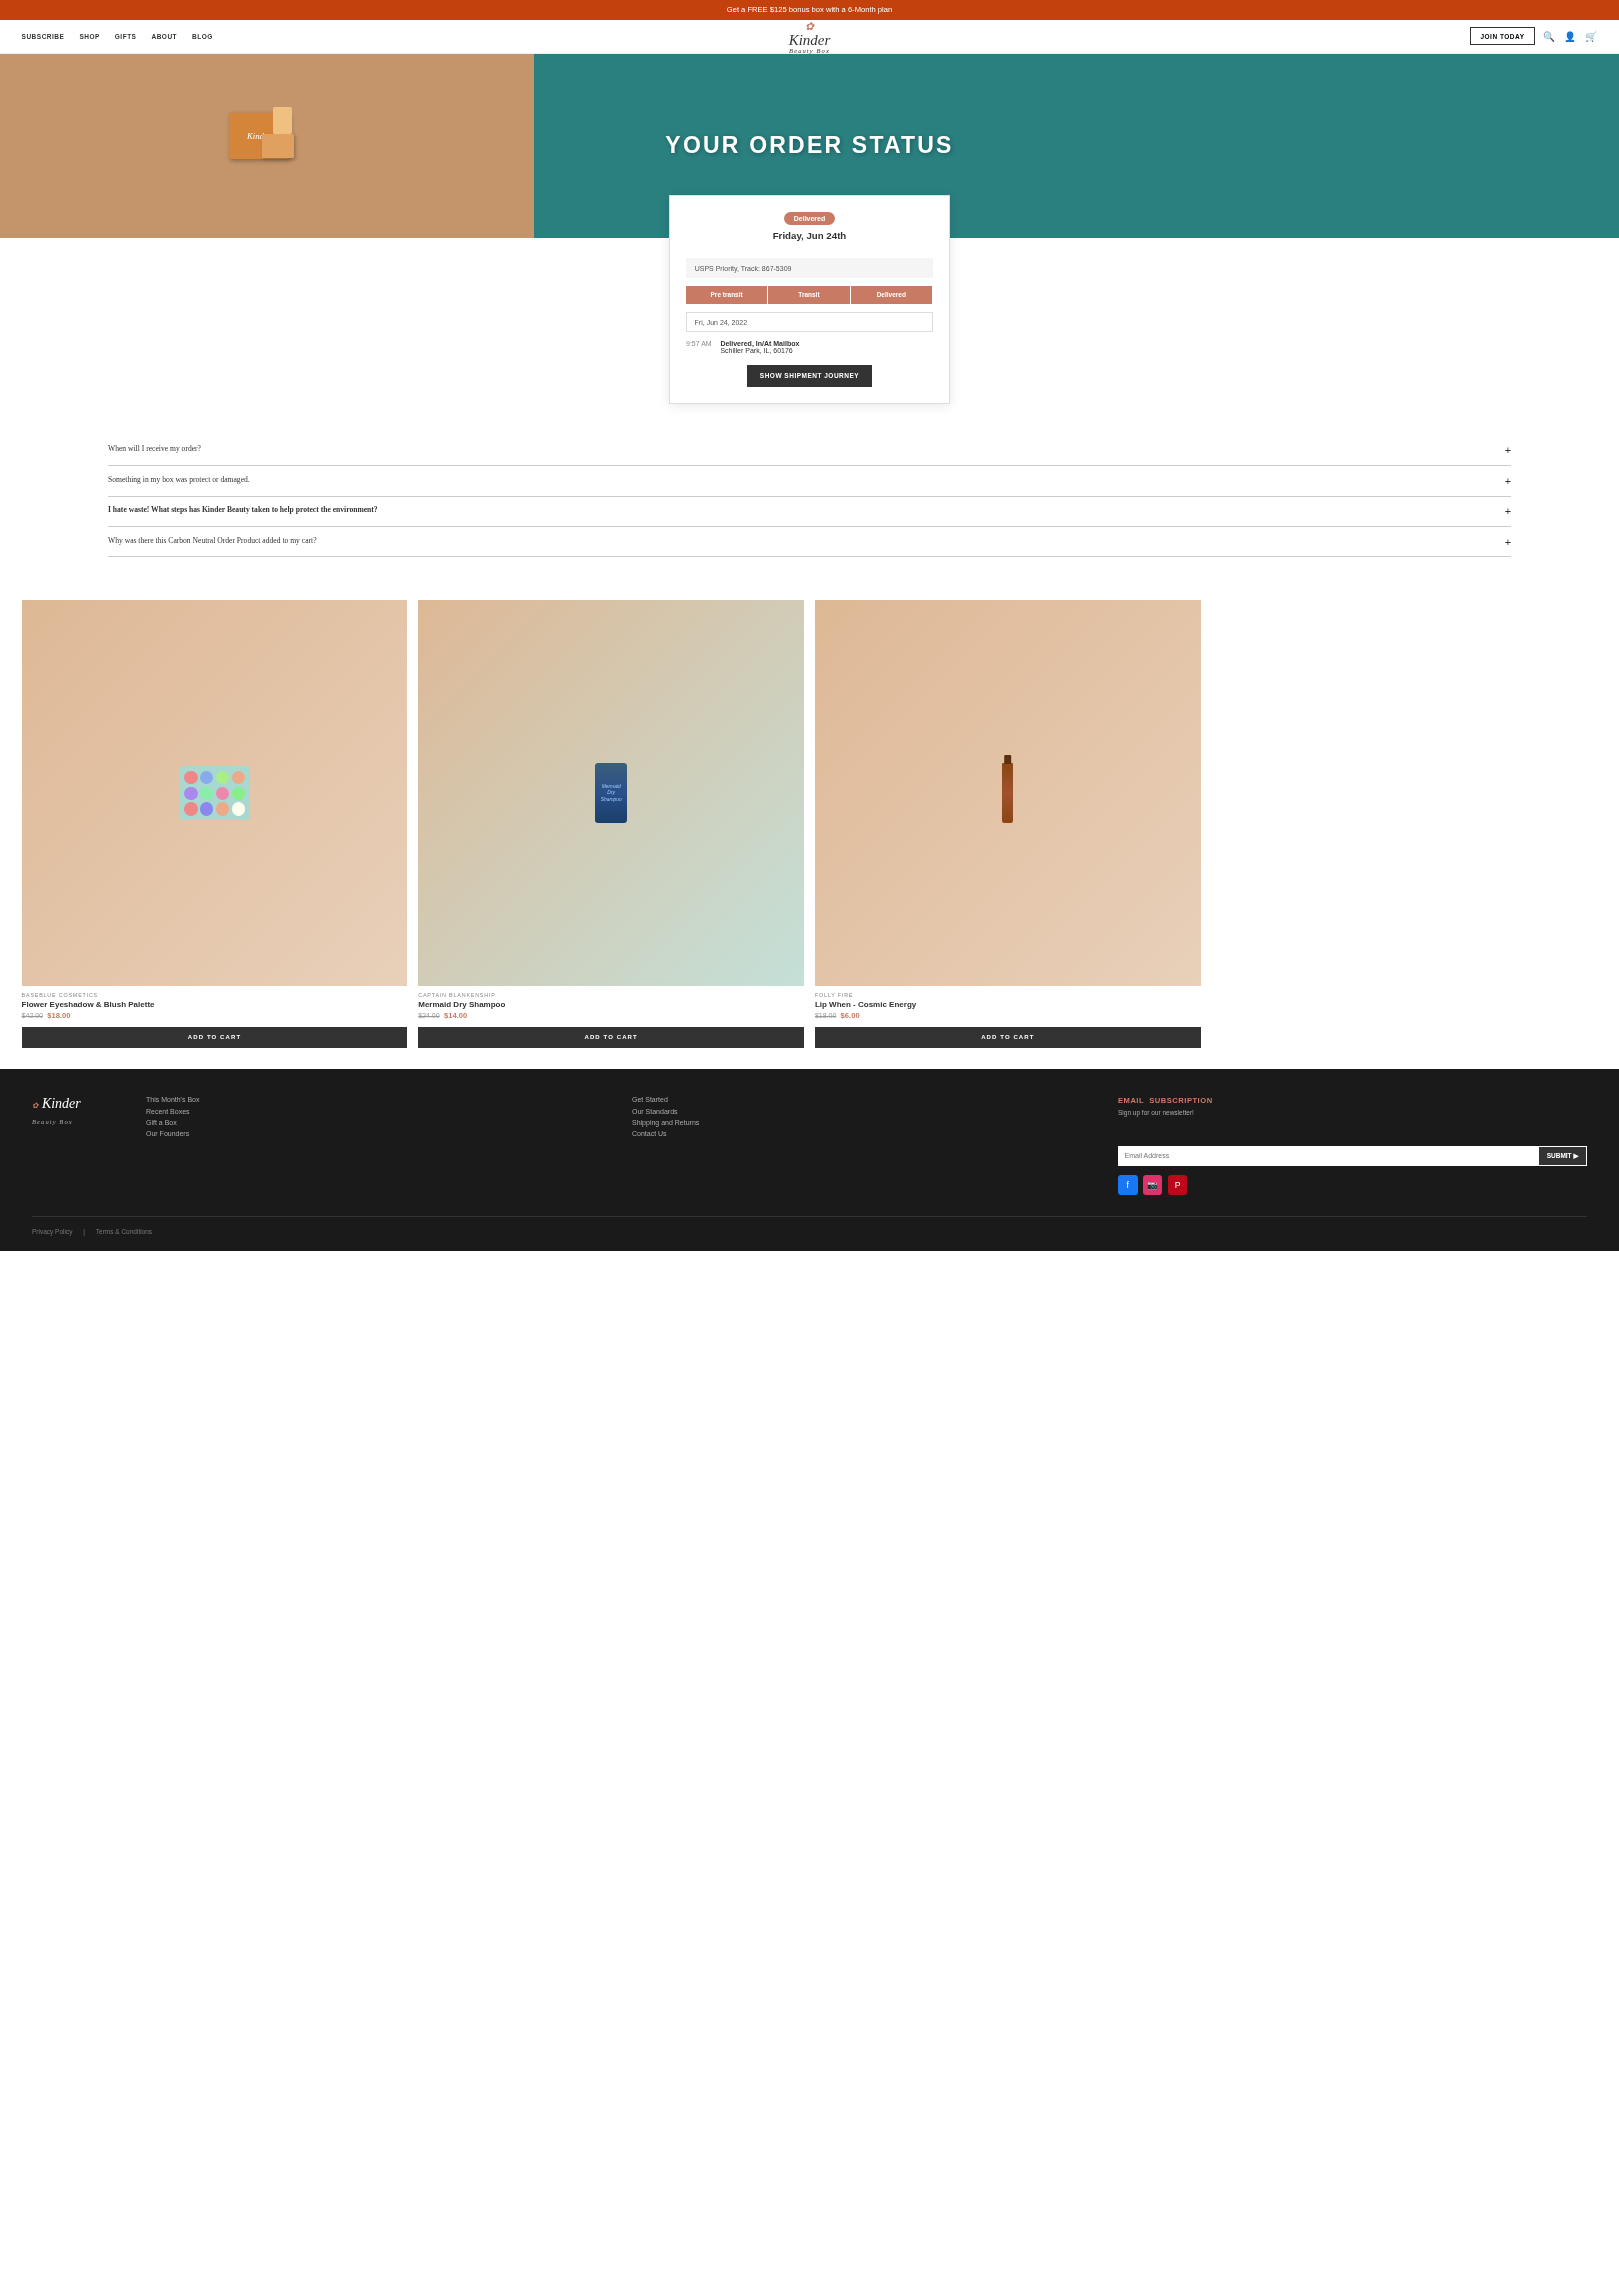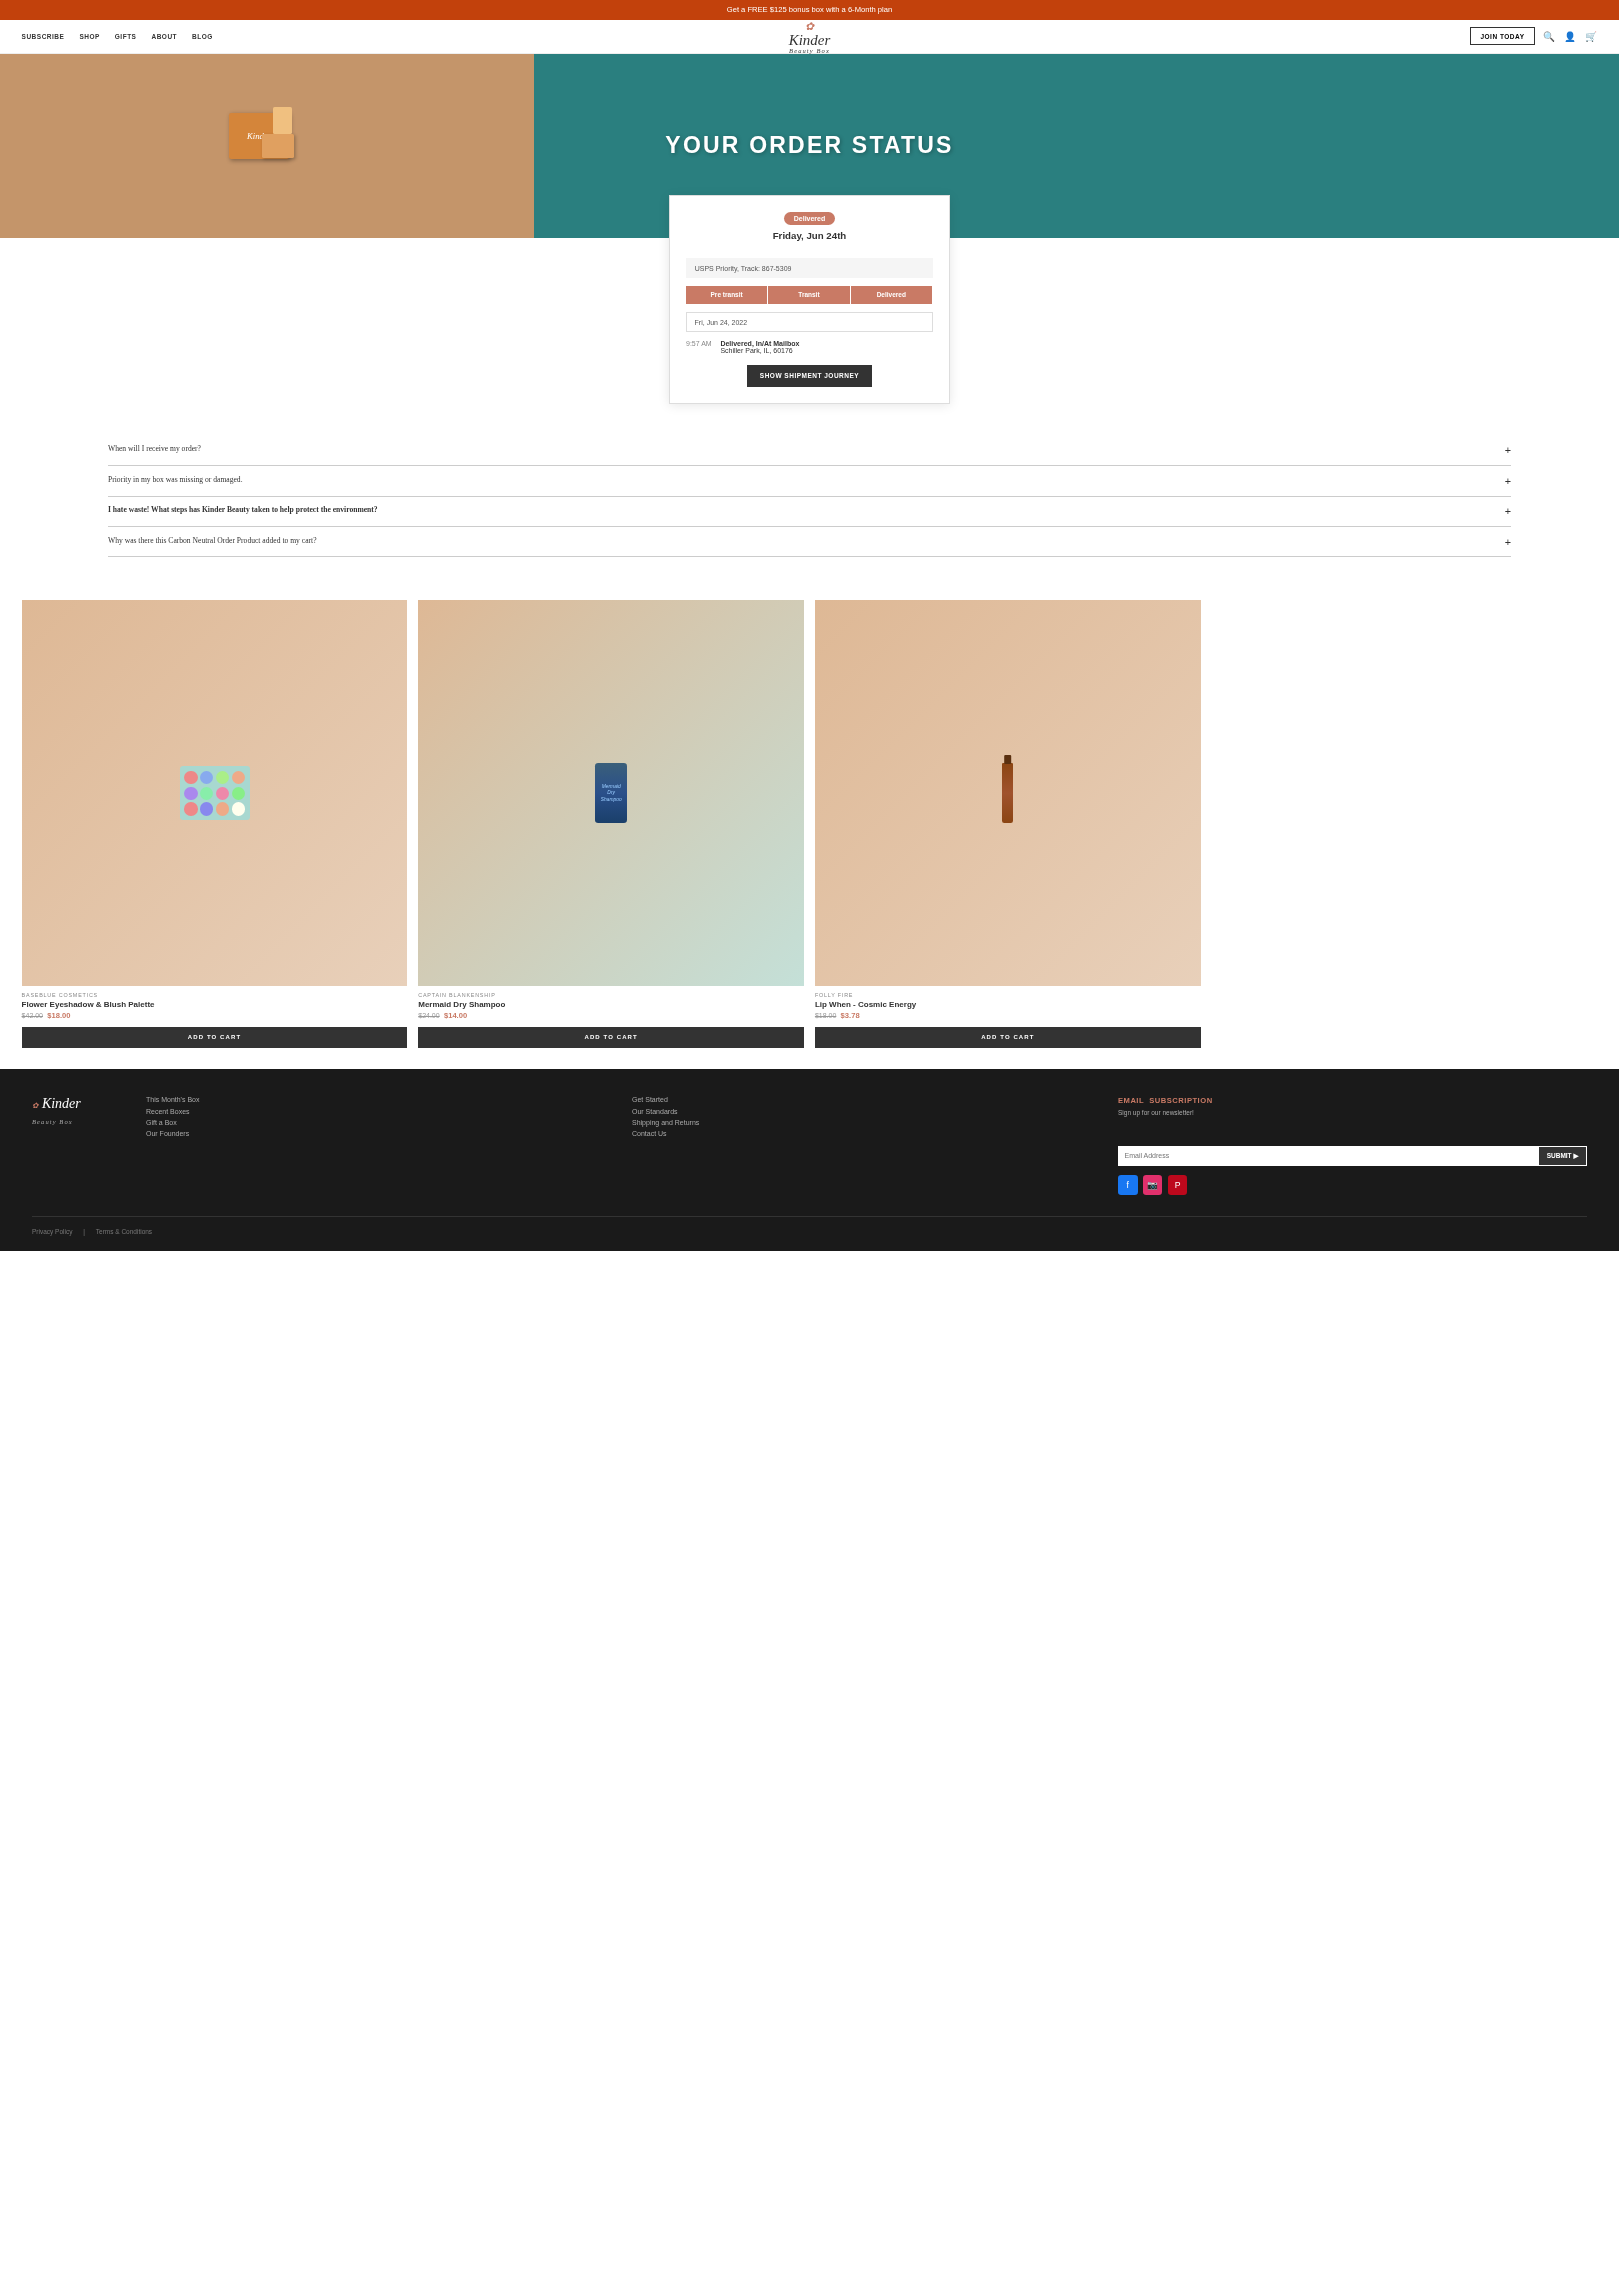--- a/index.html
+++ b/index.html
@@ -487,21 +487,21 @@
   </div>
 </div>
 
 <div class="faqs-section">
   <div>
     <div class="faq-item">
       <span class="faq-question">When will I receive my order?</span>
       <span class="faq-toggle">+</span>
     </div>
     <div class="faq-item">
-      <span class="faq-question">Priority in my box was missing or damaged.</span>
+      <span class="faq-question">Something in my box was protect or damaged.</span>
       <span class="faq-toggle">+</span>
     </div>
     <div class="faq-item">
       <span class="faq-question bold">I hate waste! What steps has Kinder Beauty taken to help protect the environment?</span>
       <span class="faq-toggle">+</span>
     </div>
     <div class="faq-item">
       <span class="faq-question">Why was there this Carbon Neutral Order Product added to my cart?</span>
       <span class="faq-toggle">+</span>
     </div>
@@ -554,21 +554,21 @@
     </div>
 
     <div class="product-card">
       <div class="product-img product-img-4" style="display:flex;align-items:center;justify-content:center;">
         <div class="lip-gloss"></div>
       </div>
       <span class="product-brand">FOLLY FIRE</span>
       <span class="product-name">Lip When - Cosmic Energy</span>
       <div class="product-prices">
         <span class="price-old">$18.00</span>
-        <span class="price-new">$3.78</span>
+        <span class="price-new">$6.00</span>
       </div>
       <button class="add-to-cart-btn">ADD TO CART</button>
     </div>
 
   </div>
 </div>
 
 <footer>
   <div class="footer-grid">
 

